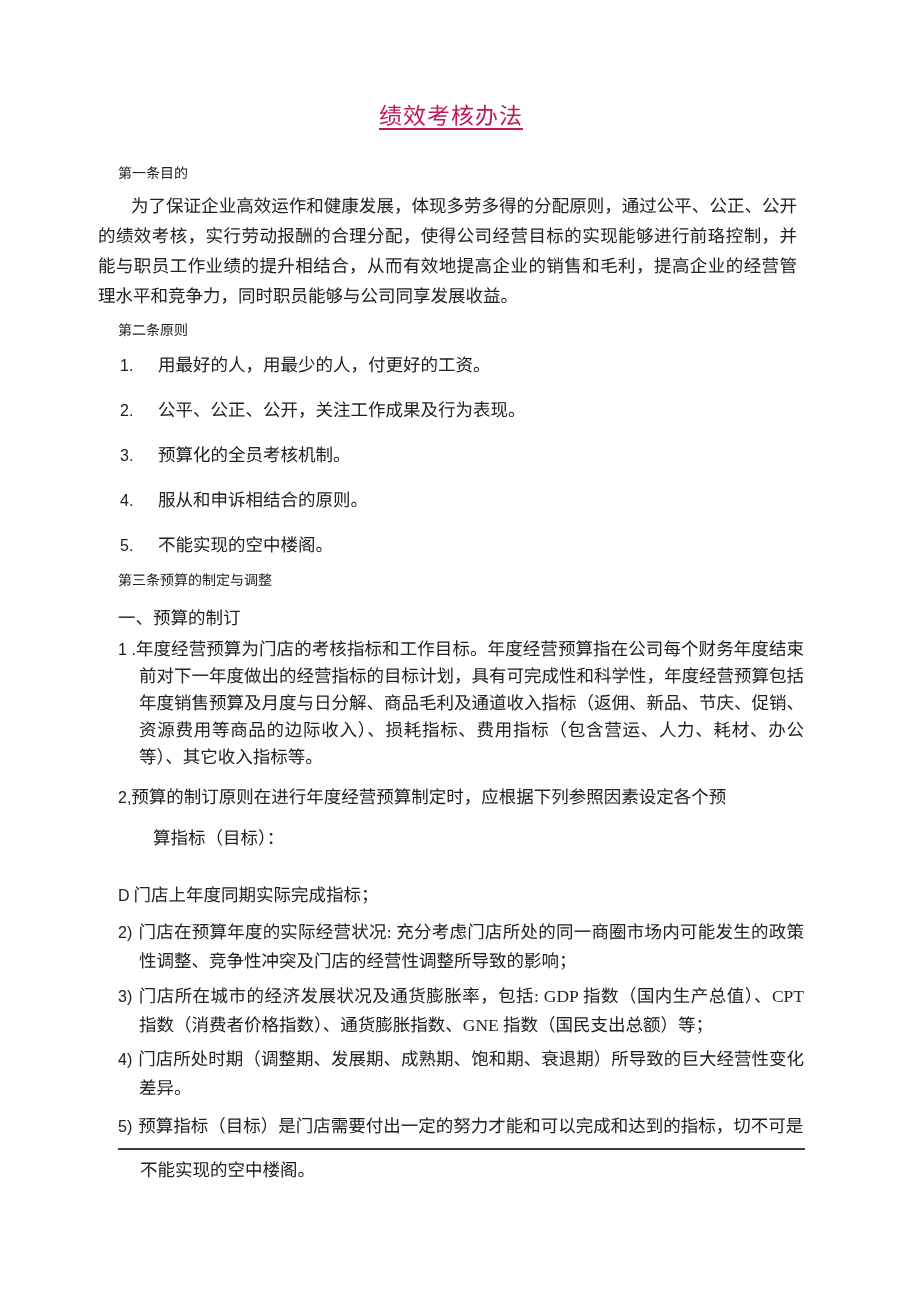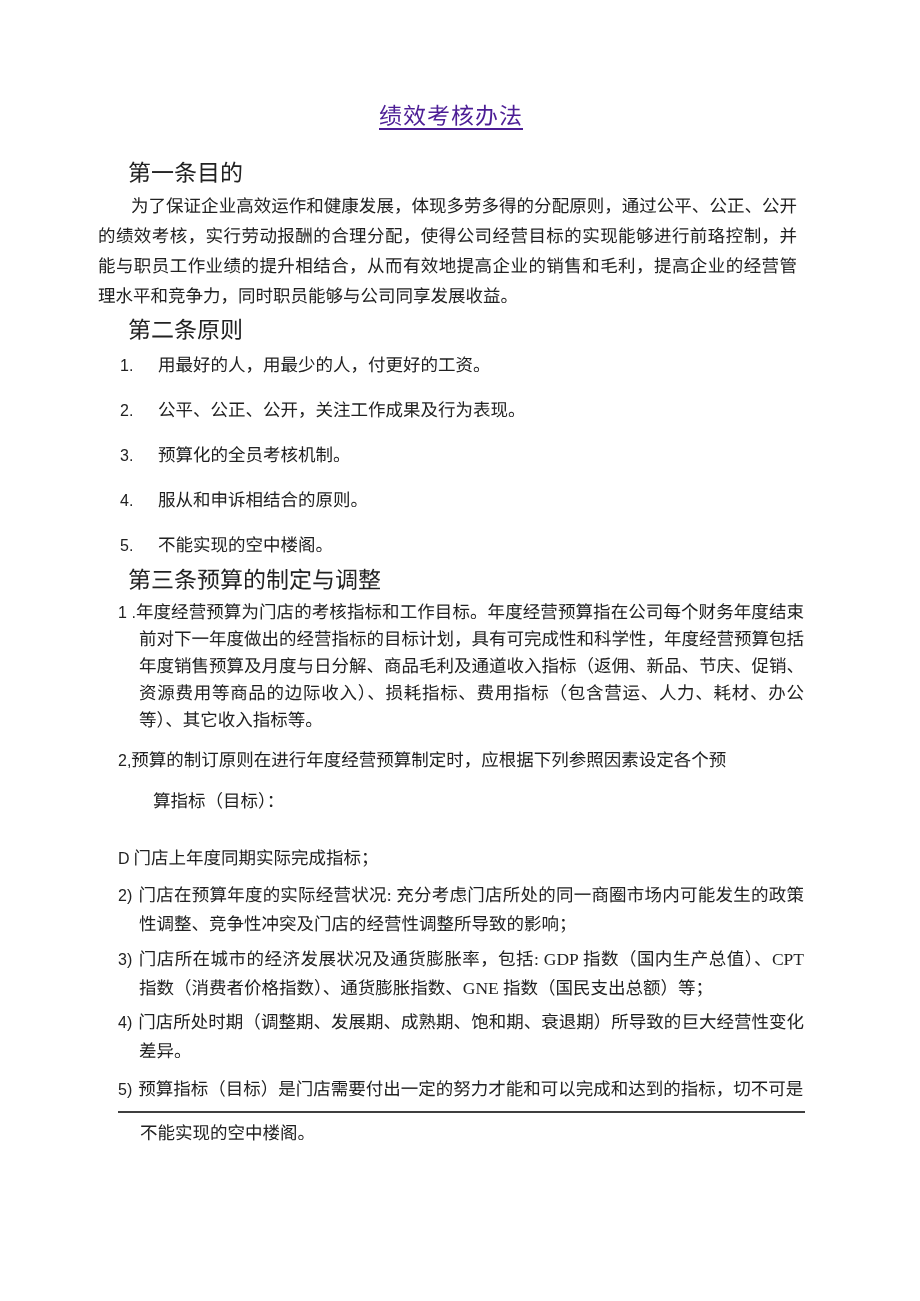--- a/index.html
+++ b/index.html
@@ -13,26 +13,26 @@
     color:#212121;
     font-size:17.5px;
     overflow:hidden;
   }
   .doc-title{
     margin:0;
     font-size:23px;
     font-weight:400;
     line-height:33px;
     text-align:center;
-    color:#4c1d95;
+    color:#be185d;
     text-decoration:underline;
     text-underline-offset:4px;
     letter-spacing:1px;
   }
-  .heading{margin:0 0 0 30px;font-weight:400;font-size:23px;line-height:30px;}
+  .heading{margin:0 0 0 20px;font-weight:400;font-size:14px;line-height:30px;}
   #a1-heading{margin-top:26px;}
   .para1{margin:2px 7px 0 0;line-height:30px;text-indent:33px;text-align:justify;}
   #a2-heading{margin-top:5px;}
   .principles{list-style:none;margin:4px 0 0 0;padding:0 0 0 22px;}
   .principles li{line-height:30px;margin-bottom:14px;}
   .principles li:last-child{margin-bottom:0;}
   .num{font-family:"Liberation Sans","DejaVu Sans",sans-serif;font-size:16px;}
   .principles .num{display:inline-block;width:38px;}
   #a3-heading{margin-top:5px;}
   .sub-heading{margin:0 0 0 20px;font-weight:400;line-height:30px;}
@@ -78,20 +78,21 @@
     <li>
       <span class="num">4.</span><span>服从和申诉相结合的原则。</span>
     </li>
     <li>
       <span class="num">5.</span><span>不能实现的空中楼阁。</span>
     </li>
   </ul>
 
   <p class="heading" id="a3-heading">第三条预算的制定与调整</p>
 
+  <p class="sub-heading" id="sub1-heading">一、预算的制订</p>
 
   <p class="item1 hang">
     <span class="num">1 .</span><span>年度经营预算为门店的考核指标和工作目标。年度经营预算指在公司每个财务年度结束前对下一年度做出的经营指标的目标计划，具有可完成性和科学性，年度经营预算包括年度销售预算及月度与日分解、商品毛利及通道收入指标（返佣、新品、节庆、促销、资源费用等商品的边际收入）、损耗指标、费用指标（包含营运、人力、耗材、办公等）、其它收入指标等。</span>
   </p>
 
   <p class="i2-line1">
     <span class="num">2,</span><span>预算的制订原则在进行年度经营预算制定时，应根据下列参照因素设定各个预</span>
   </p>
   <p class="i2-line2">算指标（目标）：</p>
 

